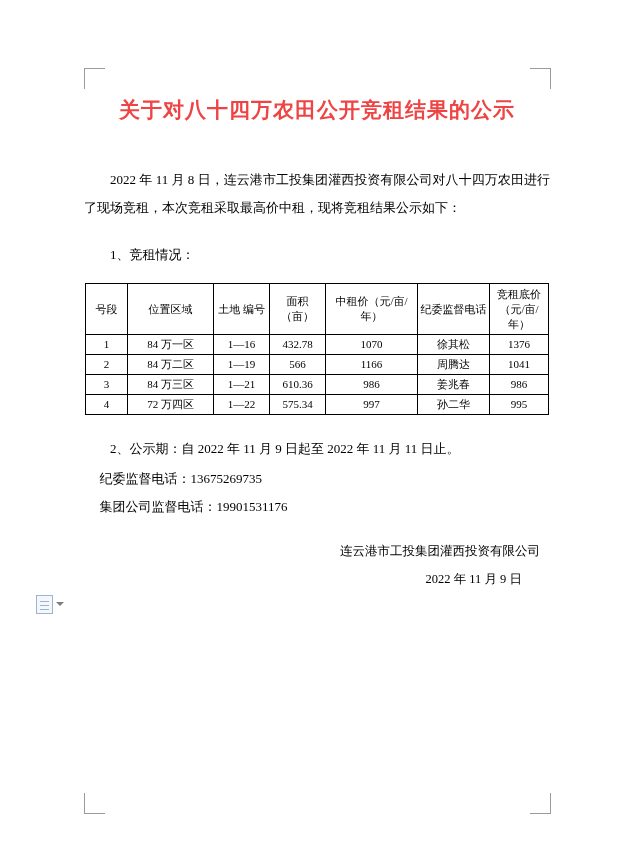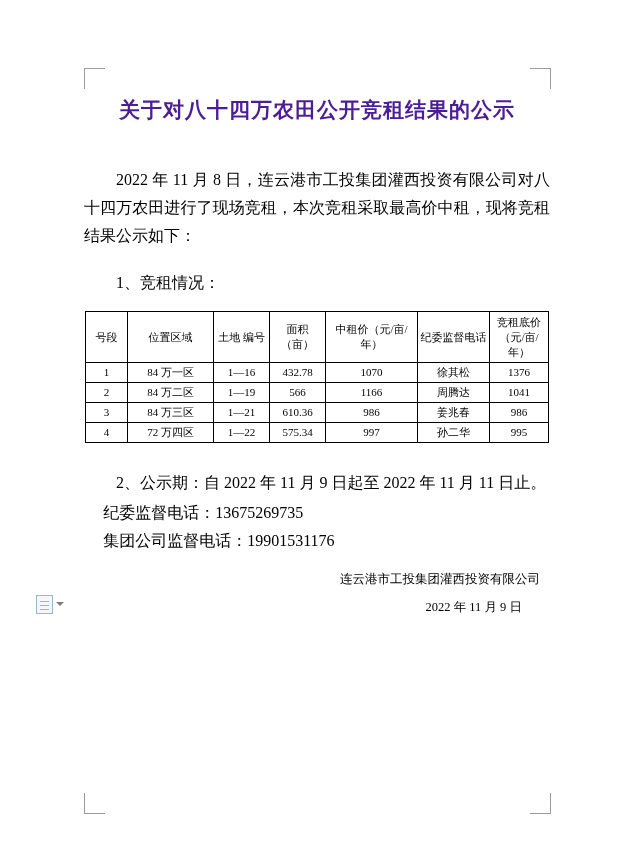--- a/index.html
+++ b/index.html
@@ -40,26 +40,26 @@
     width: 466px;
     height: 745px;
   }
 
   .doc-title {
     margin: 28px 0 0 0;
     text-align: center;
     font-size: 21px;
     font-weight: bold;
     letter-spacing: 1px;
-    color: #4c1d95;
+    color: #ef4444;
     font-family: "Liberation Serif", "DejaVu Serif", serif;
   }
 
   .para {
-    font-size: 16px;
+    font-size: 13px;
     line-height: 28px;
     color: #000;
     text-align: justify;
     margin: 0;
   }
   .para.indent { text-indent: 2em; }
 
   .p-lead { margin-top: 42px; }
   .p-item1 { margin-top: 19px; }
 
@@ -88,27 +88,27 @@
     line-height: 19px;
   }
   .c0 { width: 42px; }
   .c1 { width: 86px; }
   .c2 { width: 56px; }
   .c3 { width: 56px; }
   .c4 { width: 92px; }
   .c5 { width: 72px; }
   .c6 { width: 59px; }
 
-  .p-item2 { margin-top: 26px; }
+  .p-item2 { margin-top: 20px; }
   .p-notice { margin-top: 22px; }
   .p-phone1 { margin-top: 2px; text-indent: 1.2em; }
   .p-phone2 { text-indent: 1.2em; }
 
   .sign {
-    margin-top: 10px;
+    margin-top: 16px;
     font-size: 12.5px;
     line-height: 28px;
     text-align: right;
     padding-right: 10px;
     color: #000;
   }
   .sign .date { padding-right: 18px; }
 
   .footer-icon {
     position: absolute;

